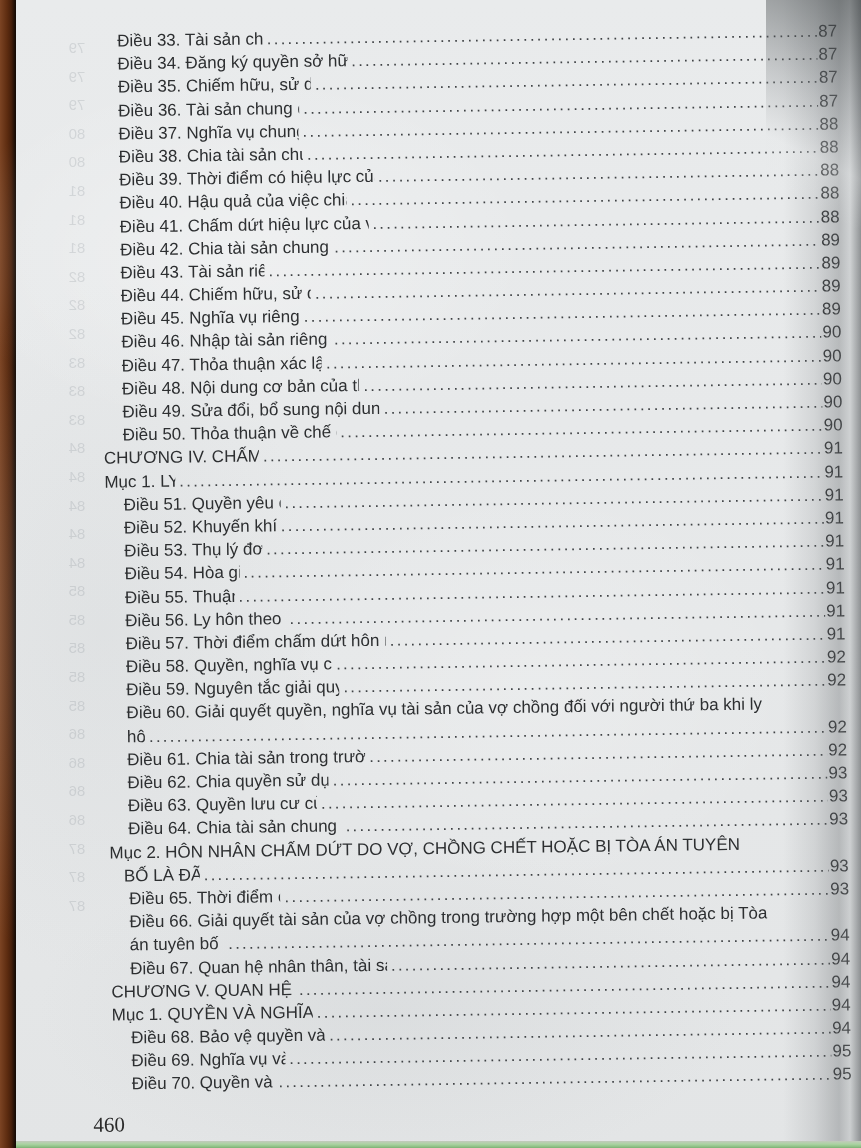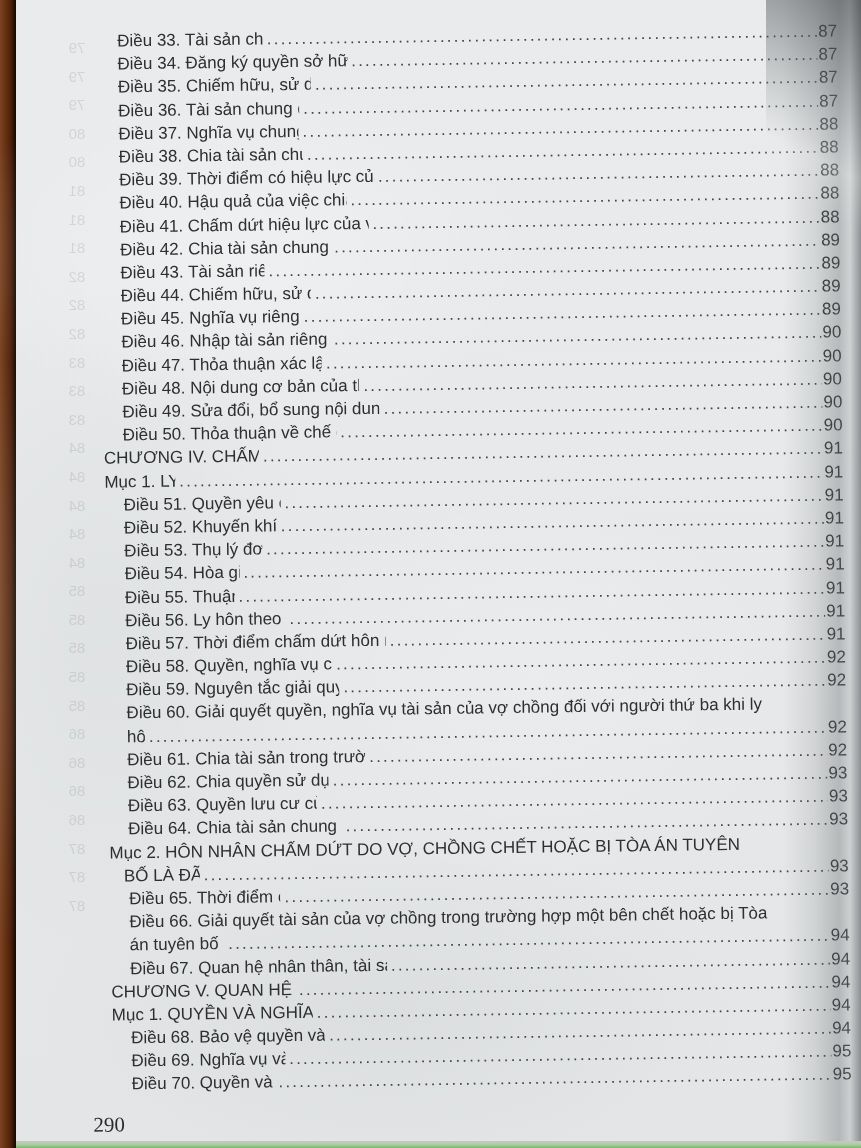--- a/index.html
+++ b/index.html
@@ -348,19 +348,19 @@
           <span class="t">Điều 69. Nghĩa vụ và quyền của cha mẹ</span>
           <span class="leader"></span>
           <span class="pg">95</span>
         </div>
         <div class="row article">
           <span class="t">Điều 70. Quyền và nghĩa vụ của con</span>
           <span class="leader"></span>
           <span class="pg">95</span>
         </div>
       </div>
-    <div class="footer">290</div>
+    <div class="footer">460</div>
   </div>
 
   <div class="curl"></div>
   <div class="corner"></div>
   <div class="bottom-strip"></div>
 </div>
 
 </body></html>

